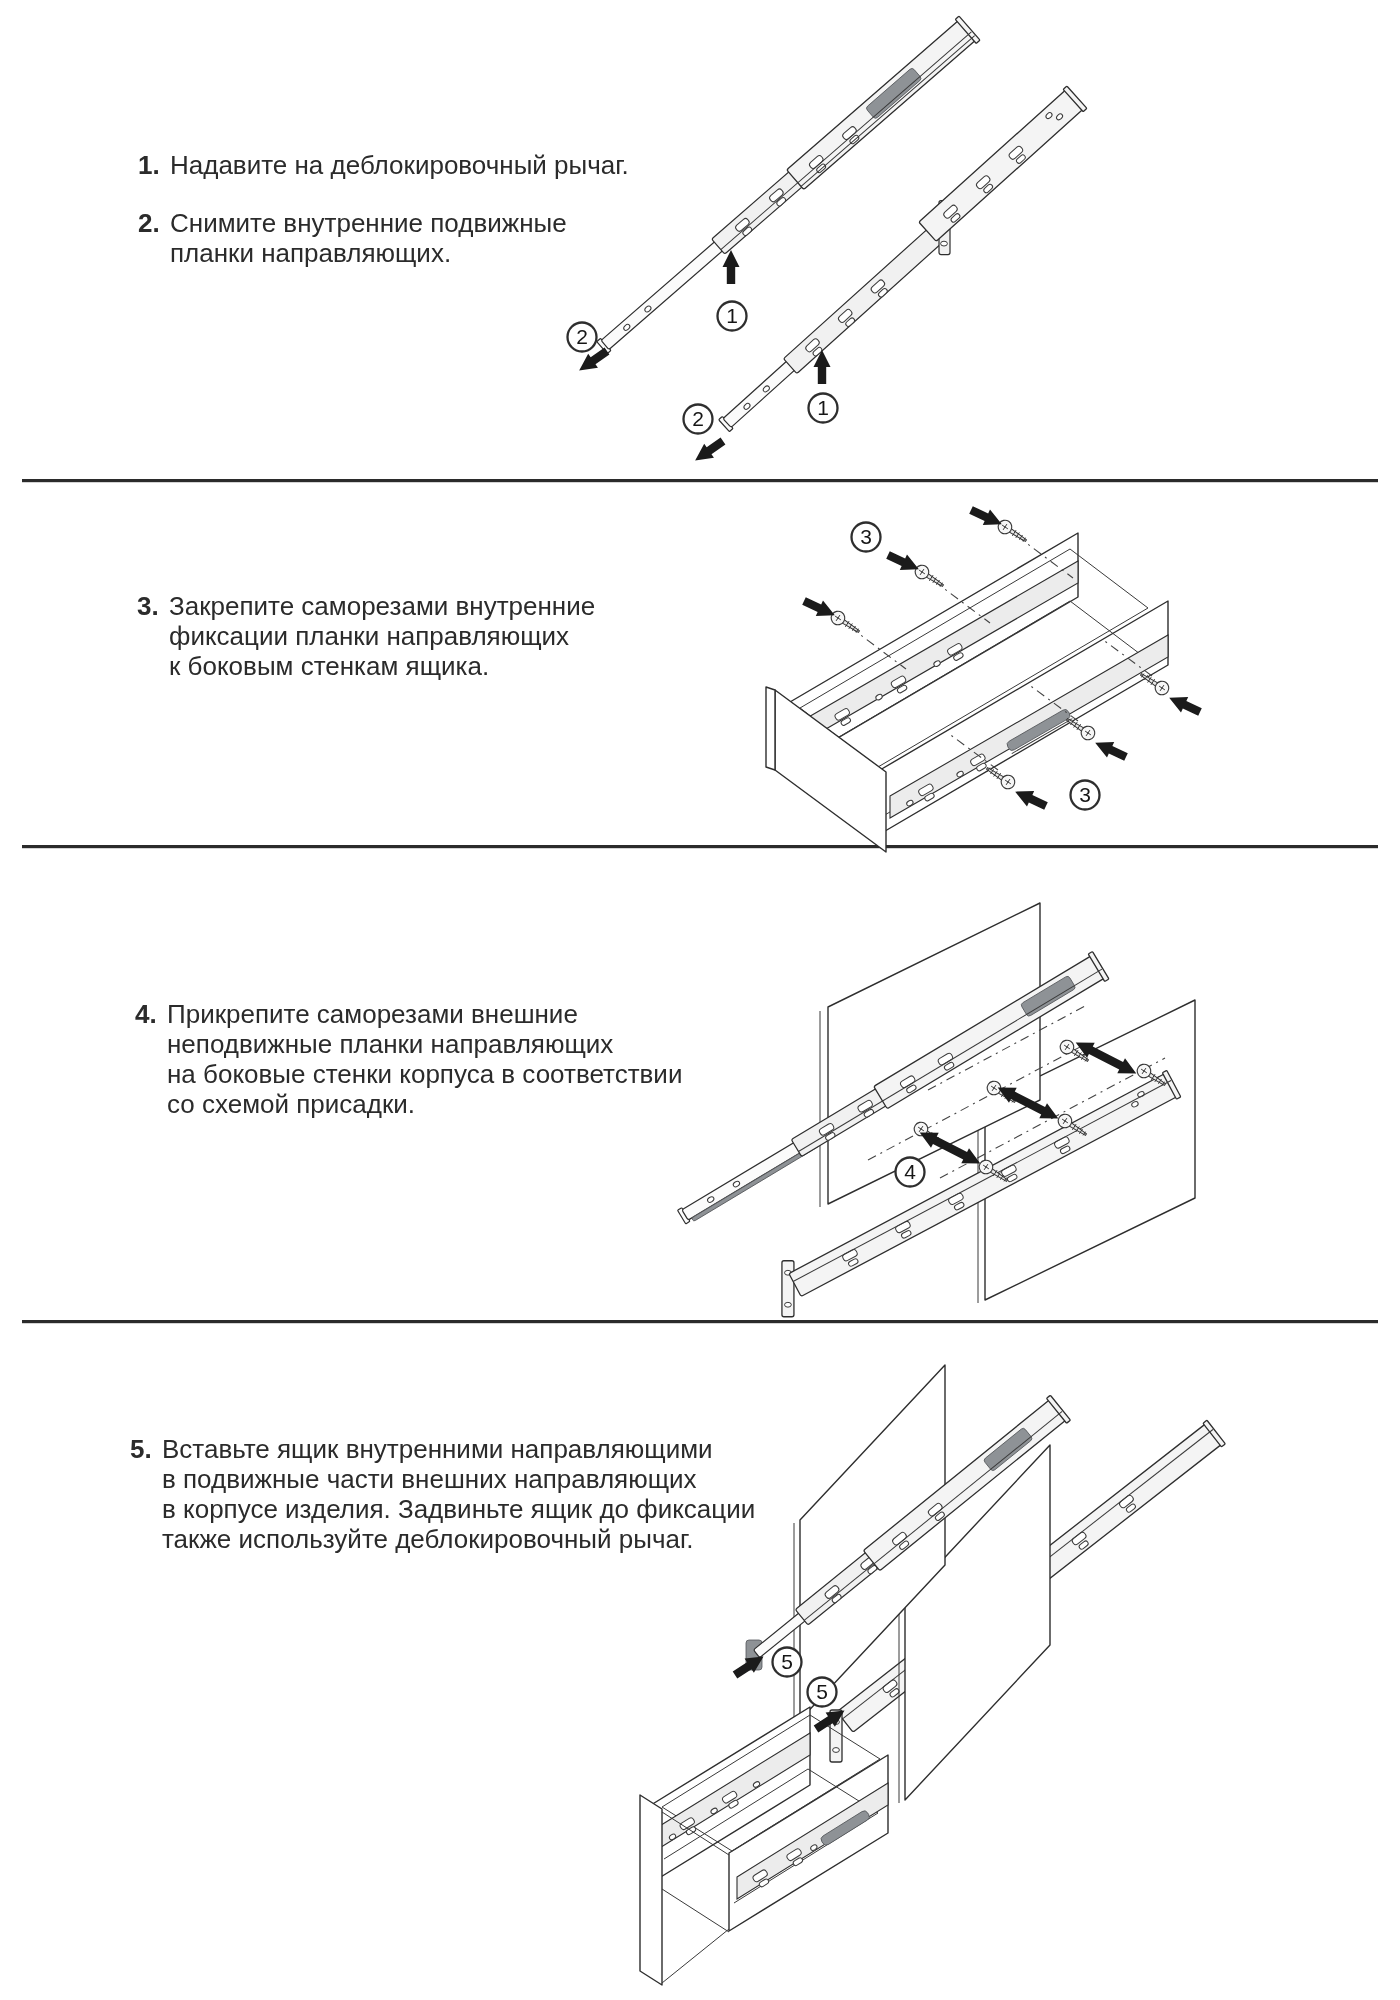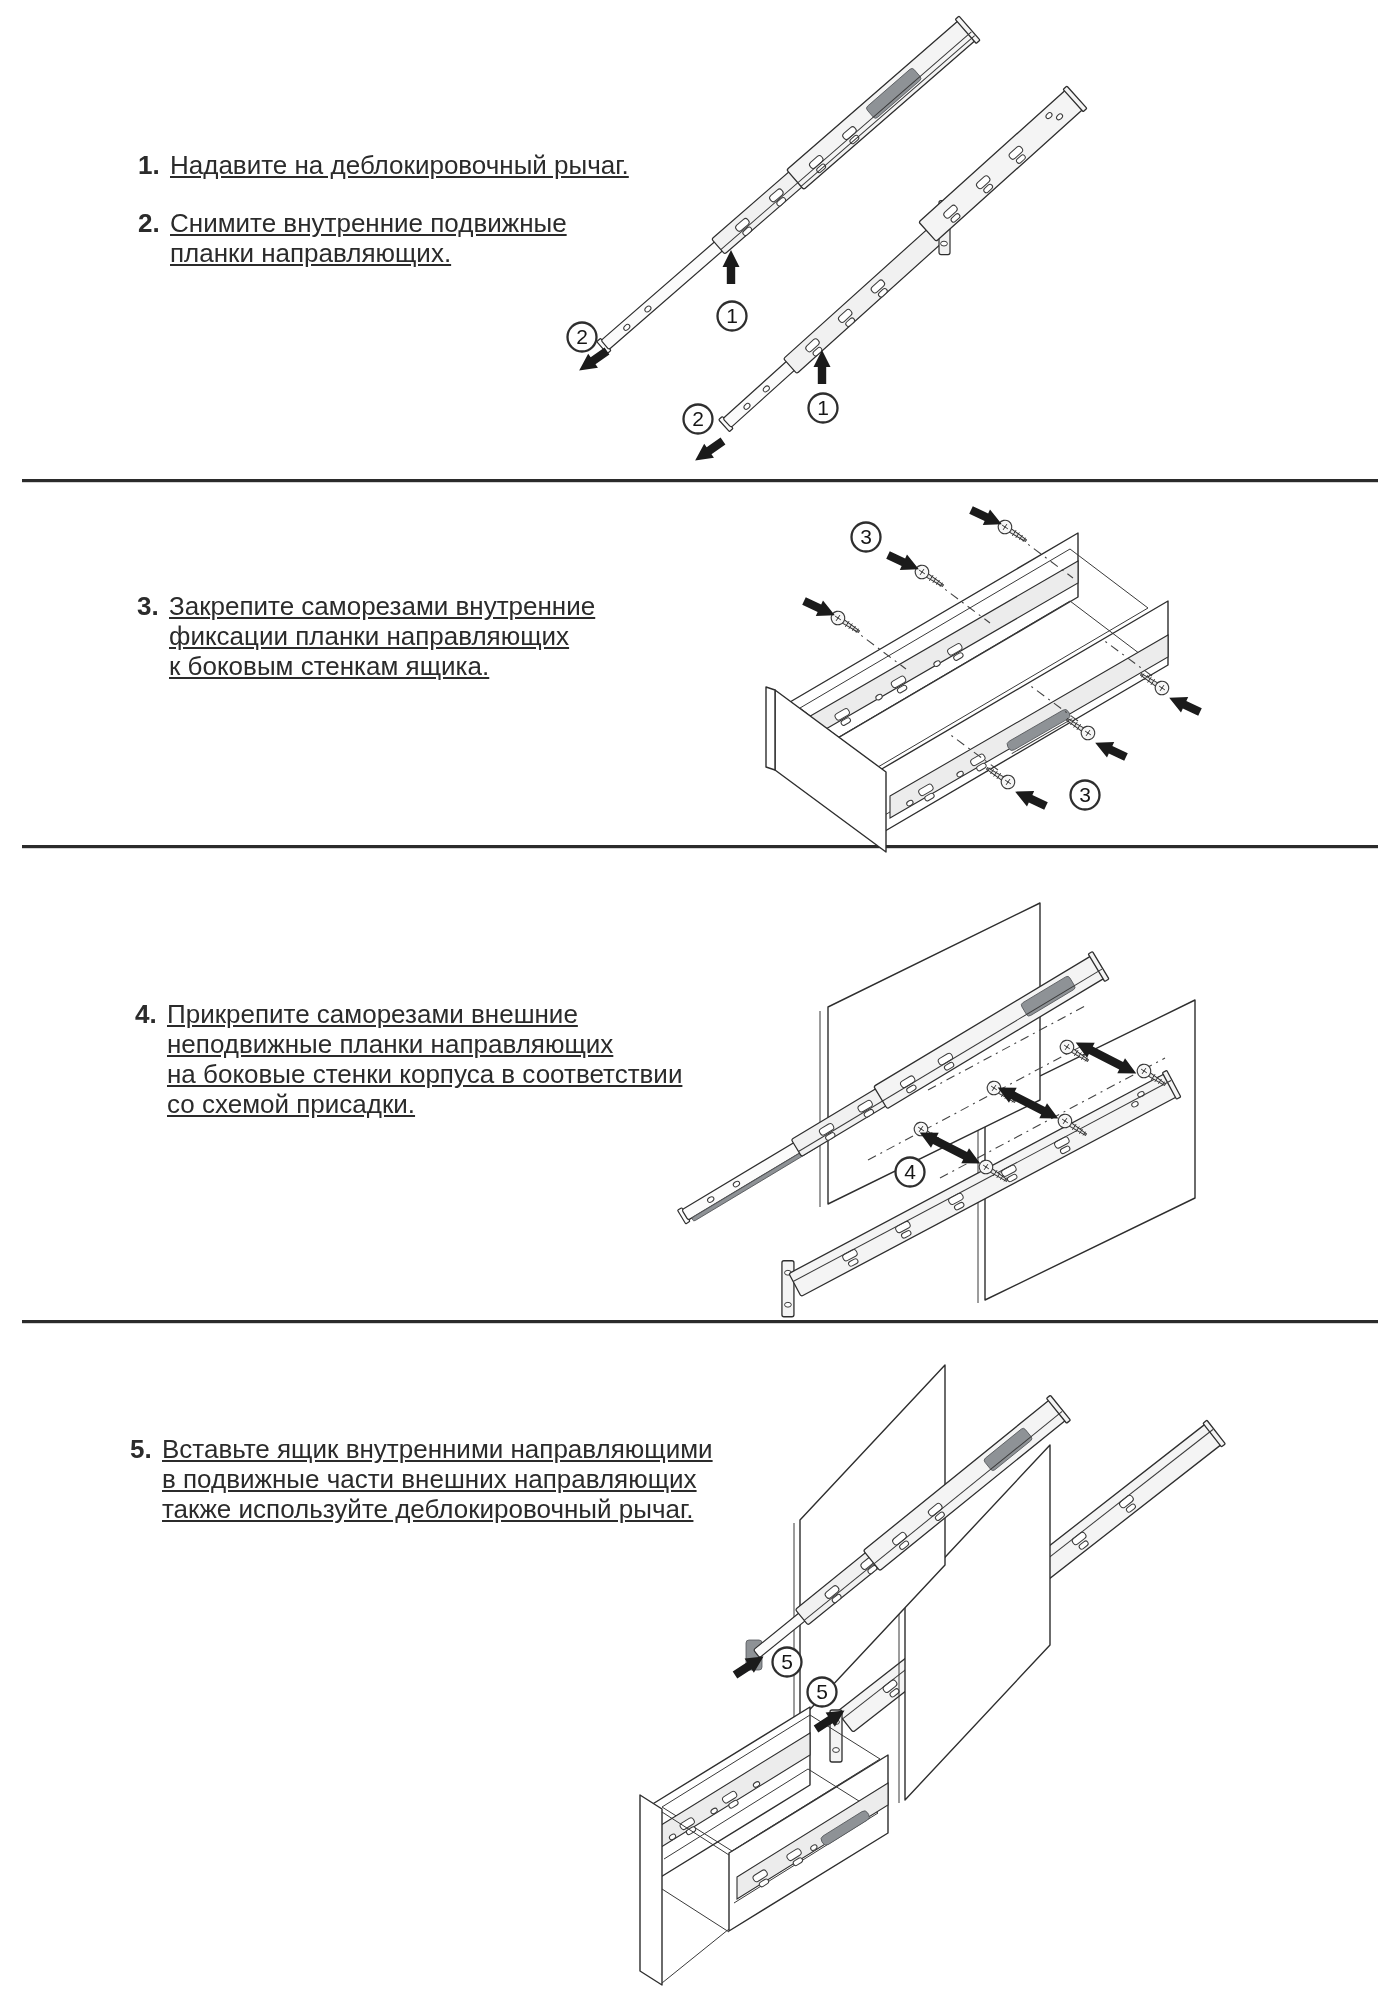--- a/index.html
+++ b/index.html
@@ -4,21 +4,21 @@
 <style>
   :root{
     --background:#ffffff; --ink:#2b2b2b; --line:#2e2e2e;
     --rail-fill:#f4f4f4; --band-fill:#ececec; --dark-metal:#8e9296; --arrow:#1b1b1b;
   }
   html,body{margin:0;padding:0;}
   body{width:1400px;height:2000px;background:var(--background);position:relative;
        font-family:"Liberation Sans",sans-serif;overflow:hidden;}
   .step{position:absolute;display:flex;font-size:26px;line-height:30px;color:var(--ink);}
   .step .num{font-weight:bold;width:32px;flex:none;}
-  .ln{display:block;white-space:nowrap;text-decoration:underline;}
+  .ln{display:block;white-space:nowrap;}
   svg.canvas{position:absolute;left:0;top:0;}
   .panel{fill:#ffffff;stroke:var(--line);stroke-width:1.4;stroke-linejoin:round;}
   .band{fill:var(--band-fill);stroke:var(--line);stroke-width:1.1;}
   .rail-in{fill:#fbfbfb;stroke:var(--line);stroke-width:1.2;}
   .rail-mid{fill:#f1f1f1;stroke:var(--line);stroke-width:1.2;}
   .rail-out{fill:var(--rail-fill);stroke:var(--line);stroke-width:1.3;}
   .dark{fill:var(--dark-metal);stroke:#54575a;stroke-width:.8;}
   .slot{fill:#ffffff;stroke:#3a3a3a;stroke-width:1;}
   .thin{fill:none;stroke:#3a3a3a;stroke-width:1;}
   .dashdot{fill:none;stroke:#444444;stroke-width:1.1;stroke-dasharray:9 5 2 5;}
@@ -336,15 +336,16 @@
     <span class="ln">неподвижные планки направляющих</span>
     <span class="ln">на боковые стенки корпуса в соответствии</span>
     <span class="ln">со схемой присадки.</span>
   </span>
 </div>
 <div class="step" style="left:130px;top:1434px">
   <span class="num">5.</span>
   <span class="lines">
     <span class="ln">Вставьте ящик внутренними направляющими</span>
     <span class="ln">в подвижные части внешних направляющих</span>
+    <span class="ln">в корпусе изделия. Задвиньте ящик до фиксации</span>
     <span class="ln">также используйте деблокировочный рычаг.</span>
   </span>
 </div>
 
 </body></html>

